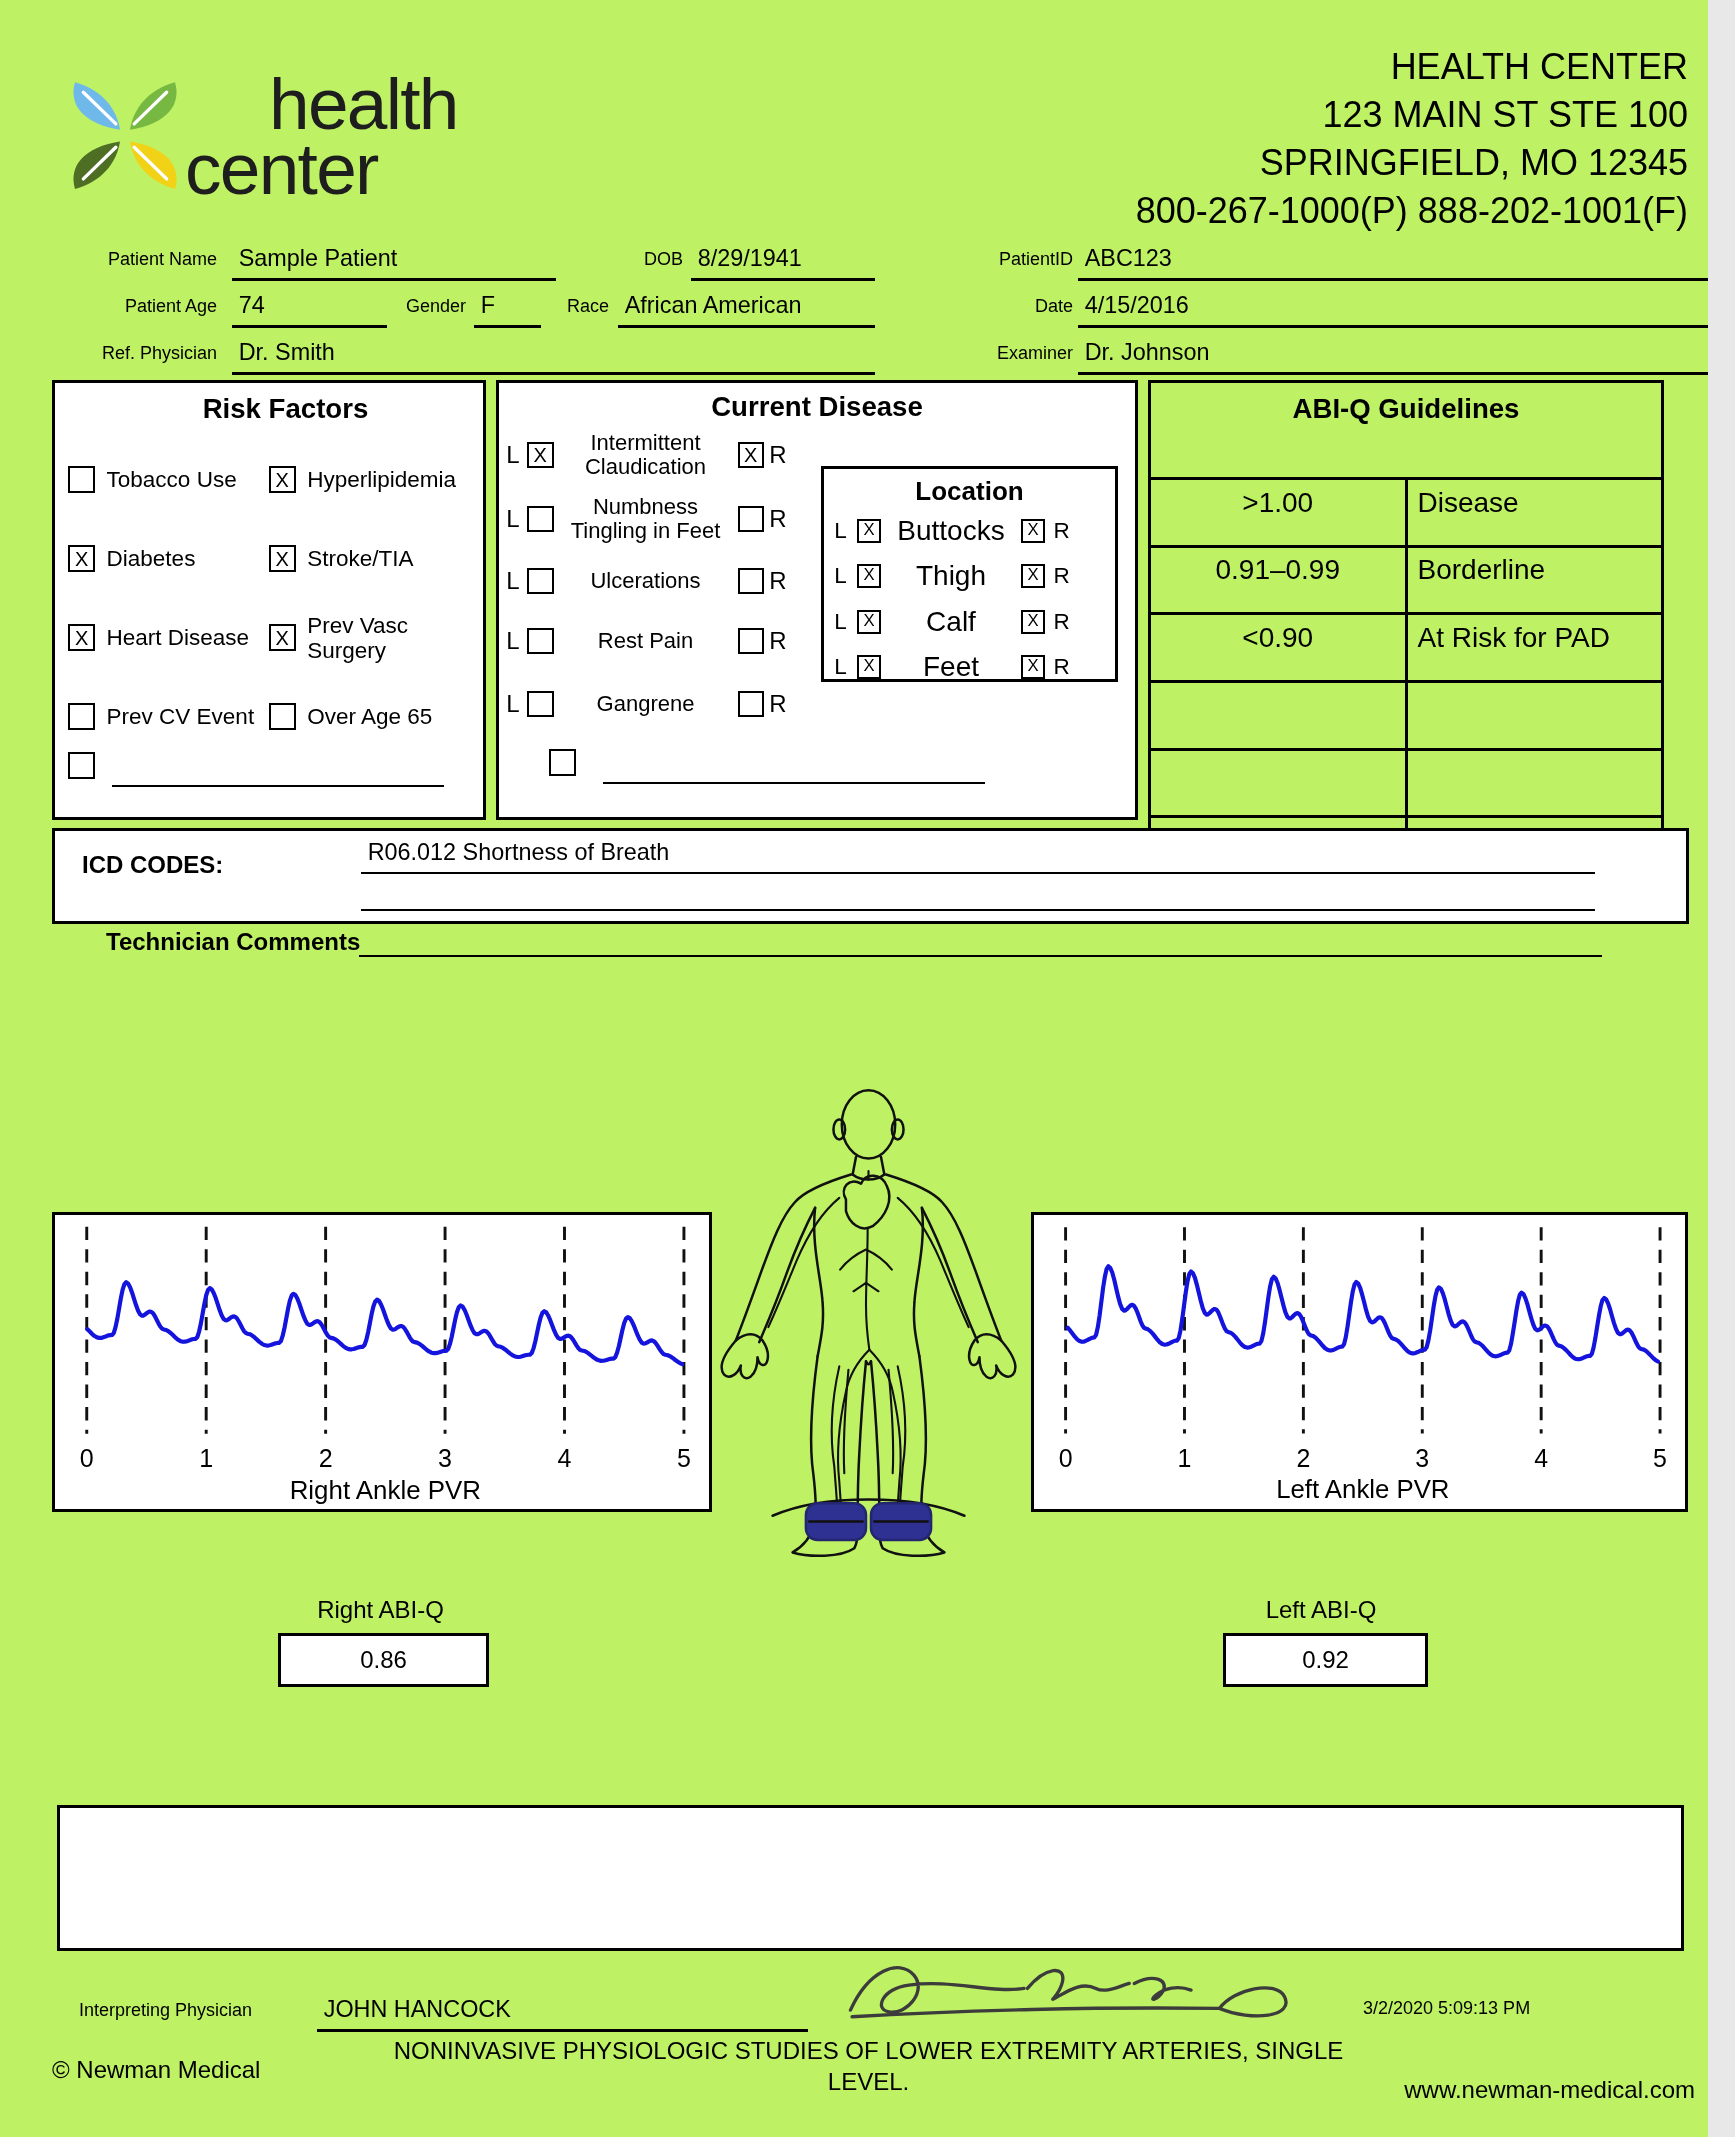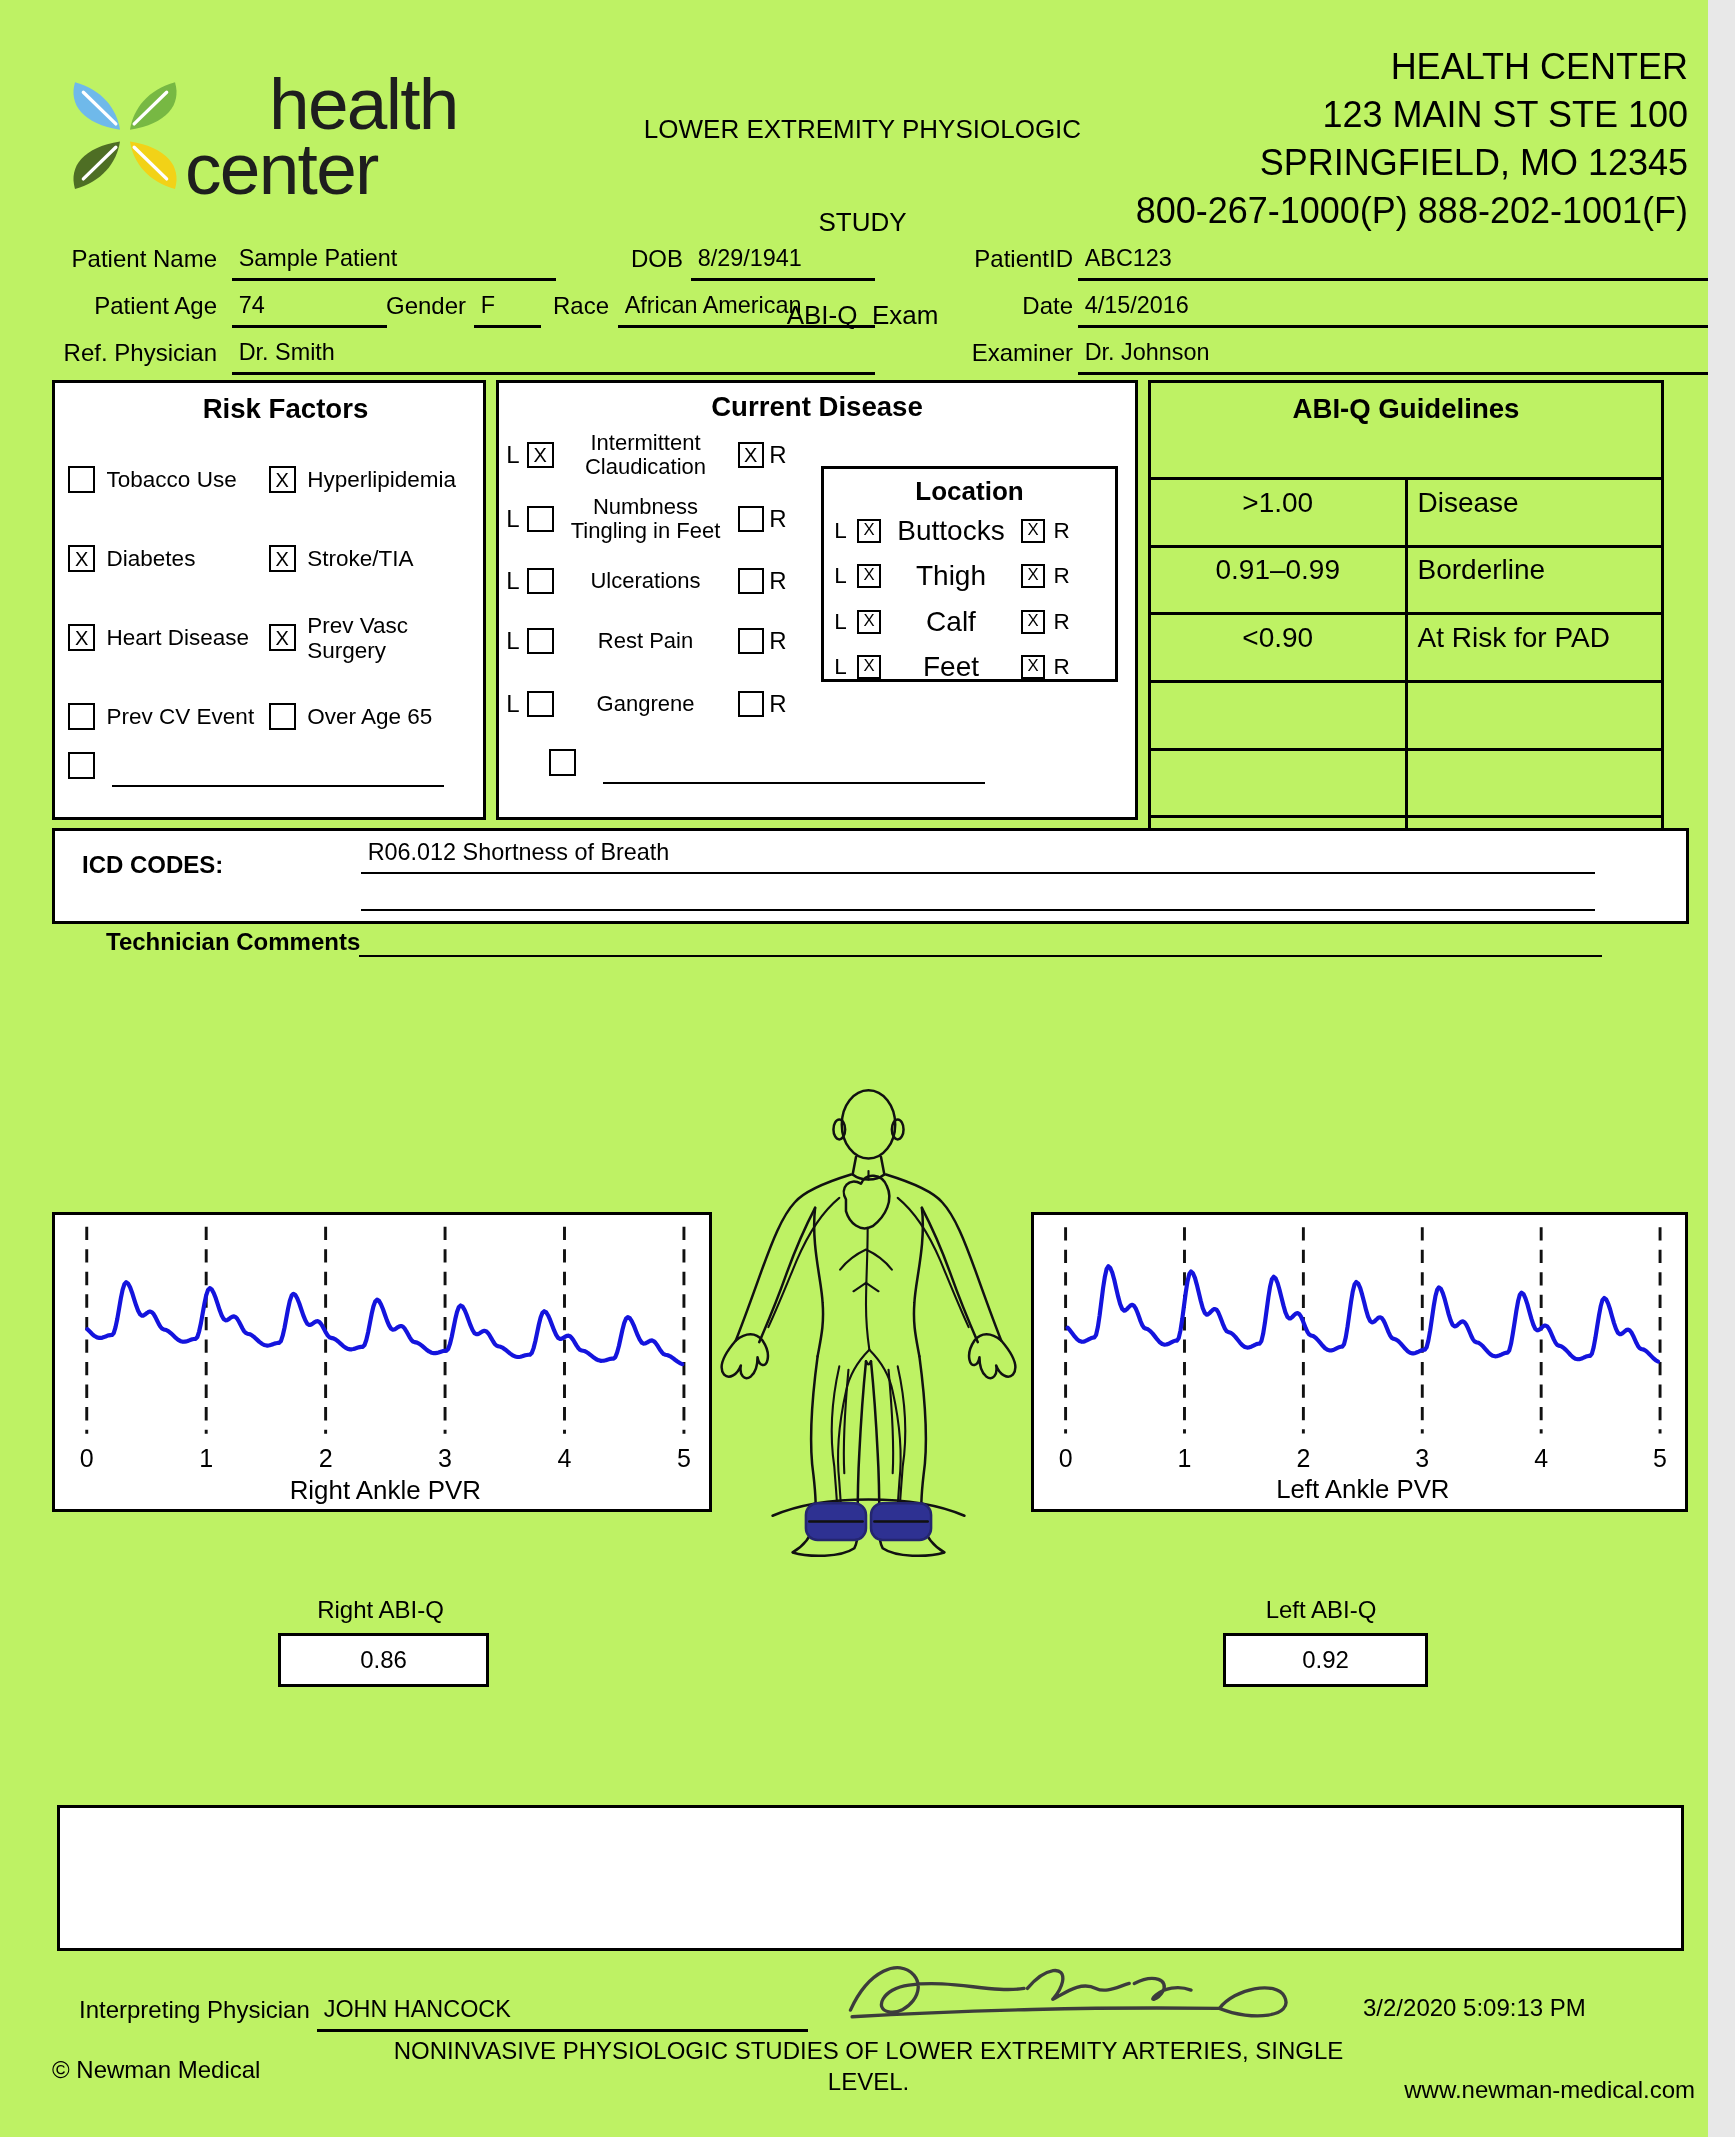--- a/index.html
+++ b/index.html
@@ -4,21 +4,21 @@
 <style>
   html,body{margin:0;padding:0;background:#e8e8e8;}
   .page{position:relative;width:1708px;height:2137px;background:#bef264;
         font-family:"Liberation Sans",sans-serif;color:#000;overflow:hidden;text-decoration:underline;}
   .abs{position:absolute;}
   .rt{text-align:right;}
   .ctr{text-align:center;}
   .b{font-weight:bold;}
   .field{border-bottom:3.3px solid #000;padding-left:6.7px;font-size:23.4px;line-height:37px;height:38px;
          white-space:nowrap;overflow:hidden;}
-  .lbl{font-size:24px;line-height:38px;white-space:nowrap;}
+  .lbl{font-size:18px;line-height:38px;white-space:nowrap;}
   
   .logo-word{font-size:73px;letter-spacing:-1.7px;color:#1e1e1e;line-height:1;}
   
   .title-block{font-size:26px;line-height:31px;white-space:pre;}
   .addr-block{font-size:36px;line-height:48px;}
   
   .box{border:3.3px solid #000;position:absolute;background:#fff;}
   .box-title{font-size:27.6px;font-weight:bold;text-align:center;}
   .cb{display:inline-flex;align-items:center;justify-content:center;flex:none;
       border:2.9px solid #000;width:22.5px;height:22.5px;font-size:20px;line-height:1;background:#fff;}
@@ -63,25 +63,20 @@
     <g transform="translate(72,74)">
       <use href="#leafg" transform="translate(6,-6)" style="color: rgb(119, 184, 67);"></use>
       <use href="#leafg" transform="translate(-6,-6) scale(-1,1)" style="color: rgb(111, 185, 234);"></use>
       <use href="#leafg" transform="translate(-6,8) scale(-1,-1)" style="color: rgb(78, 110, 36);"></use>
       <use href="#leafg" transform="translate(6,8) scale(1,-1)" style="color: rgb(242, 210, 23);"></use>
     </g>
   </svg>
   <div class="abs logo-word" style="left:269px;top:67px;">health</div>
   <div class="abs logo-word" style="left:185px;top:132px;">center</div>
 
-  <div class="abs title-block ctr" style="left:608px;top:52px;width:509px;">
-    <div>LOWER EXTREMITY PHYSIOLOGIC</div>
-    <div>STUDY</div>
-    <div>ABI-Q  Exam</div>
-  </div>
 
   <div class="abs addr-block rt" style="left:1069px;top:43px;width:619px;">
     <div>HEALTH CENTER</div>
     <div>123 MAIN ST STE 100</div>
     <div>SPRINGFIELD, MO 12345</div>
     <div>800-267-1000(P)   888-202-1001(F)</div>
   </div>
 
   <div class="abs lbl rt" style="left:33px;top:240px;width:184px;">Patient Name</div>
   <div class="abs field" style="left:232px;top:240px;width:317px;">Sample Patient</div>

